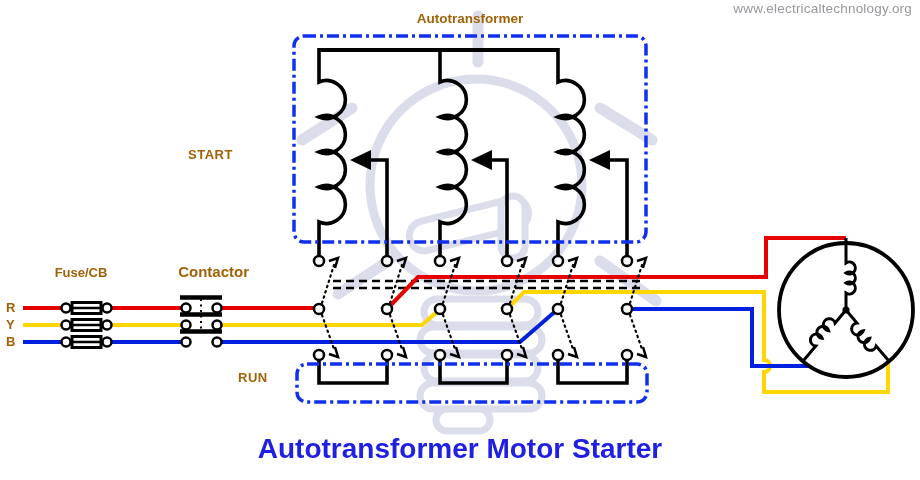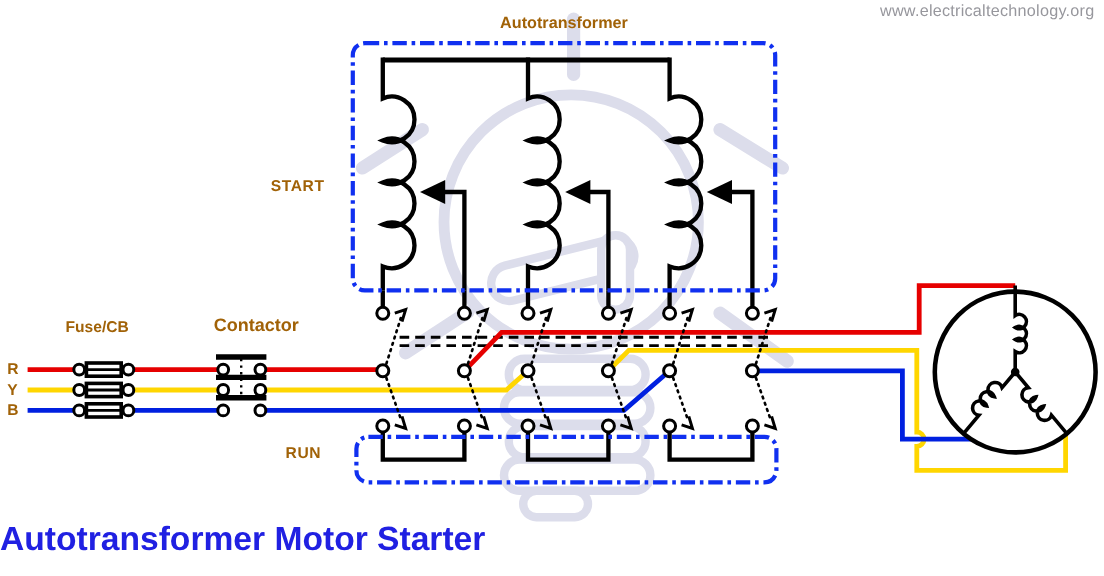--- a/index.html
+++ b/index.html
@@ -2,27 +2,27 @@
 <html><head>
 <meta charset="utf-8">
 <style>
   html,body{margin:0;padding:0;background:#ffffff;}
   #stage{position:relative;width:920px;height:480px;background:#ffffff;overflow:hidden;
          font-family:"Liberation Sans",sans-serif;}
   #circuit{position:absolute;left:0;top:0;}
   .lbl{position:absolute;color:#a16207;font-weight:bold;white-space:pre;}
   .lbl-url{position:absolute;right:8px;top:1px;color:#97979d;font-size:13.5px;font-weight:normal;letter-spacing:.2px;}
   .lbl-auto{left:294px;top:11px;width:352px;text-align:center;font-size:13.5px;}
-  .lbl-start{left:208px;top:147px;width:80px;text-align:center;font-size:13px;letter-spacing:.5px;}
+  .lbl-start{left:188px;top:147px;width:80px;text-align:left;font-size:13px;letter-spacing:.5px;}
   .lbl-fuse{left:40px;top:265px;width:82px;text-align:center;font-size:13px;}
   .lbl-contactor{left:155px;top:263px;width:94px;text-align:right;font-size:15px;}
   .lbl-run{left:238px;top:370px;width:50px;text-align:left;font-size:13px;letter-spacing:.5px;}
   .lbl-motor{left:796px;top:186px;width:106px;text-align:center;font-size:13.5px;line-height:19px;}
   .lbl-phase{font-size:13px;}
-  .lbl-title{position:absolute;left:0;top:433px;width:920px;text-align:left;
+  .lbl-title{position:absolute;left:0;top:433px;width:920px;text-align:center;
              font-size:28px;font-weight:bold;color:#2020e2;}
 </style>
 </head>
 <body>
 
 <div id="stage">
 
 <svg id="circuit" width="920" height="480" viewBox="0 0 920 480">
 
   <g stroke="#dcddeb" fill="none" stroke-linecap="round">

